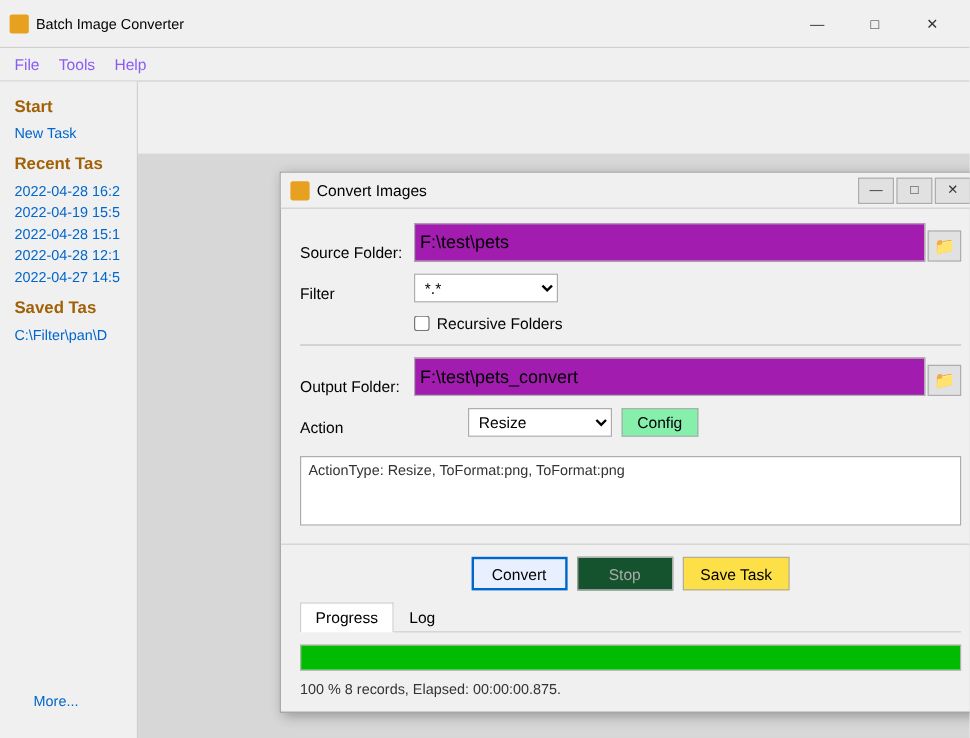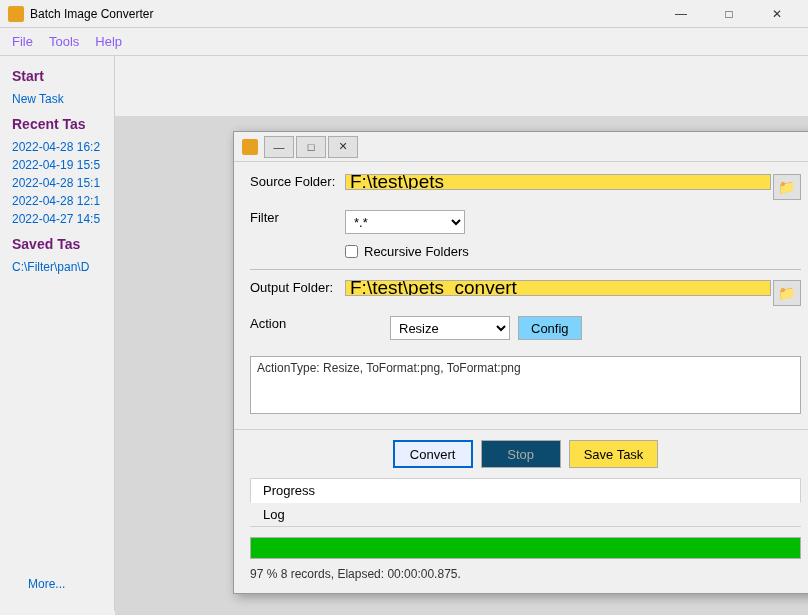--- a/index.html
+++ b/index.html
@@ -11,21 +11,21 @@
       height: 615px;
       overflow: hidden;
       position: relative;
     }
 
     
     .title-bar {
       display: flex;
       align-items: center;
       background: #f0f0f0;
-      height: 28px;
+      height: 40px;
       padding: 0 8px;
       border-bottom: 1px solid #d0d0d0;
     }
     .title-bar-icon {
       width: 16px;
       height: 16px;
       margin-right: 6px;
       background: #e8a020;
       border-radius: 2px;
       flex-shrink: 0;
@@ -79,21 +79,21 @@
       width: 115px;
       background: #f0f0f0;
       padding: 12px 12px;
       border-right: 1px solid #d0d0d0;
       flex-shrink: 0;
     }
     .sidebar-section-title {
       font-weight: bold;
       font-size: 14px;
       margin-bottom: 8px;
-      color: #701a75;
+      color: #a16207;
     }
     .sidebar-link {
       color: #0066cc;
       cursor: pointer;
       font-size: 12px;
       display: block;
       margin-bottom: 4px;
       text-decoration: none;
       white-space: nowrap;
       overflow: hidden;
@@ -163,36 +163,36 @@
       color: #333;
     }
 
     
     .dialog-body {
       padding: 12px 16px;
     }
 
     .form-row {
       display: flex;
-      align-items: flex-start;
+      align-items: flex-end;
       margin-bottom: 10px;
     }
     .form-label {
       width: 95px;
       font-size: 13px;
       color: #000;
       flex-shrink: 0;
     }
     .form-input {
       flex: 1;
-      height: 16px;
-      border: 1px solid #adadad;
-      background: #fde047;
+      height: 32px;
+      border: 1px solid #adadad;
+      background: #a21caf;
       padding: 0 4px;
-      font-size: 19px;
+      font-size: 15px;
     }
     .browse-btn {
       width: 28px;
       height: 26px;
       border: 1px solid #adadad;
       background: #e1e1e1;
       cursor: pointer;
       display: flex;
       align-items: center;
       justify-content: center;
@@ -233,21 +233,21 @@
       background: white;
       padding: 0 4px;
       font-size: 13px;
       cursor: pointer;
       margin-left: 45px;
     }
     .config-btn {
       height: 24px;
       padding: 0 12px;
       border: 1px solid #adadad;
-      background: #7dd3fc;
+      background: #86efac;
       cursor: pointer;
       font-size: 13px;
       margin-left: 8px;
     }
 
     .action-text {
       width: 100%;
       height: 58px;
       border: 1px solid #adadad;
       background: white;
@@ -277,32 +277,31 @@
       cursor: pointer;
       font-size: 13px;
     }
     .footer-btn.primary {
       border: 2px solid #0066cc;
       background: #e8f0ff;
     }
     .footer-btn:disabled {
       color: #aaa;
       cursor: default;
-      background: #0c4a6e;
+      background: #14532d;
     }
 
     
     .progress-area {
       padding: 0 16px 12px;
     }
     .tabs-row {
       display: flex;
       border-bottom: 1px solid #d0d0d0;
       margin-bottom: 10px;
-      flex-direction: column;
     }
     .tab {
       padding: 4px 12px;
       font-size: 13px;
       cursor: pointer;
       border: 1px solid transparent;
       border-bottom: none;
       background: transparent;
     }
     .tab.active {
@@ -367,20 +366,21 @@
     </div>
   </div>
 
   <div style="flex:1; position:relative;">
     <div class="overlay"></div>
 
     <div class="dialog">
 
       <div class="dialog-titlebar">
         <div class="dialog-icon"></div>
+        <span class="dialog-title">Convert Images</span>
         <div class="dialog-controls">
           <button class="dialog-btn">—</button>
           <button class="dialog-btn">□</button>
           <button class="dialog-btn close">✕</button>
         </div>
       </div>
 
       <div class="dialog-body">
 
         
@@ -448,19 +448,19 @@
       <div class="progress-area">
         <div class="tabs-row">
           <div class="tab active">Progress</div>
           <div class="tab">Log</div>
         </div>
 
         <div class="progress-bar-container">
           <div class="progress-bar-fill" style="width: 100%;"></div>
         </div>
 
-        <div class="progress-text">97 %   8 records,   Elapsed: 00:00:00.875.</div>
+        <div class="progress-text">100 %   8 records,   Elapsed: 00:00:00.875.</div>
       </div>
 
     </div>
 
   </div>
 </div>
 
 </body></html>

